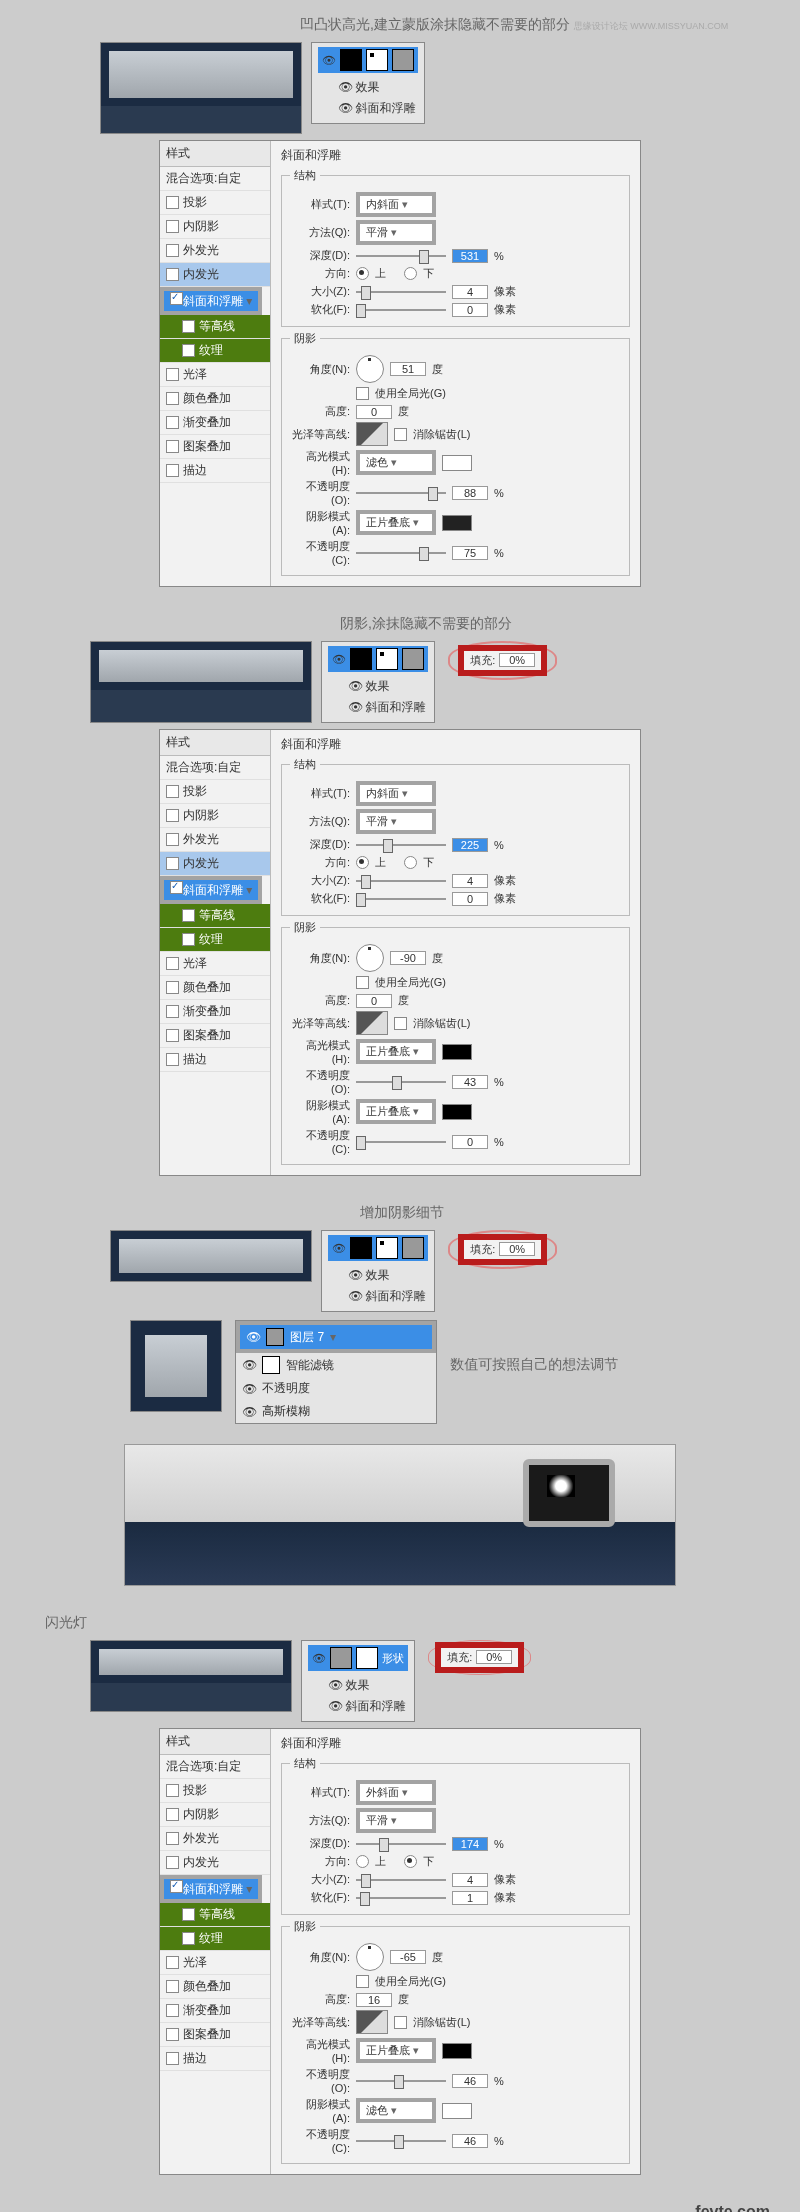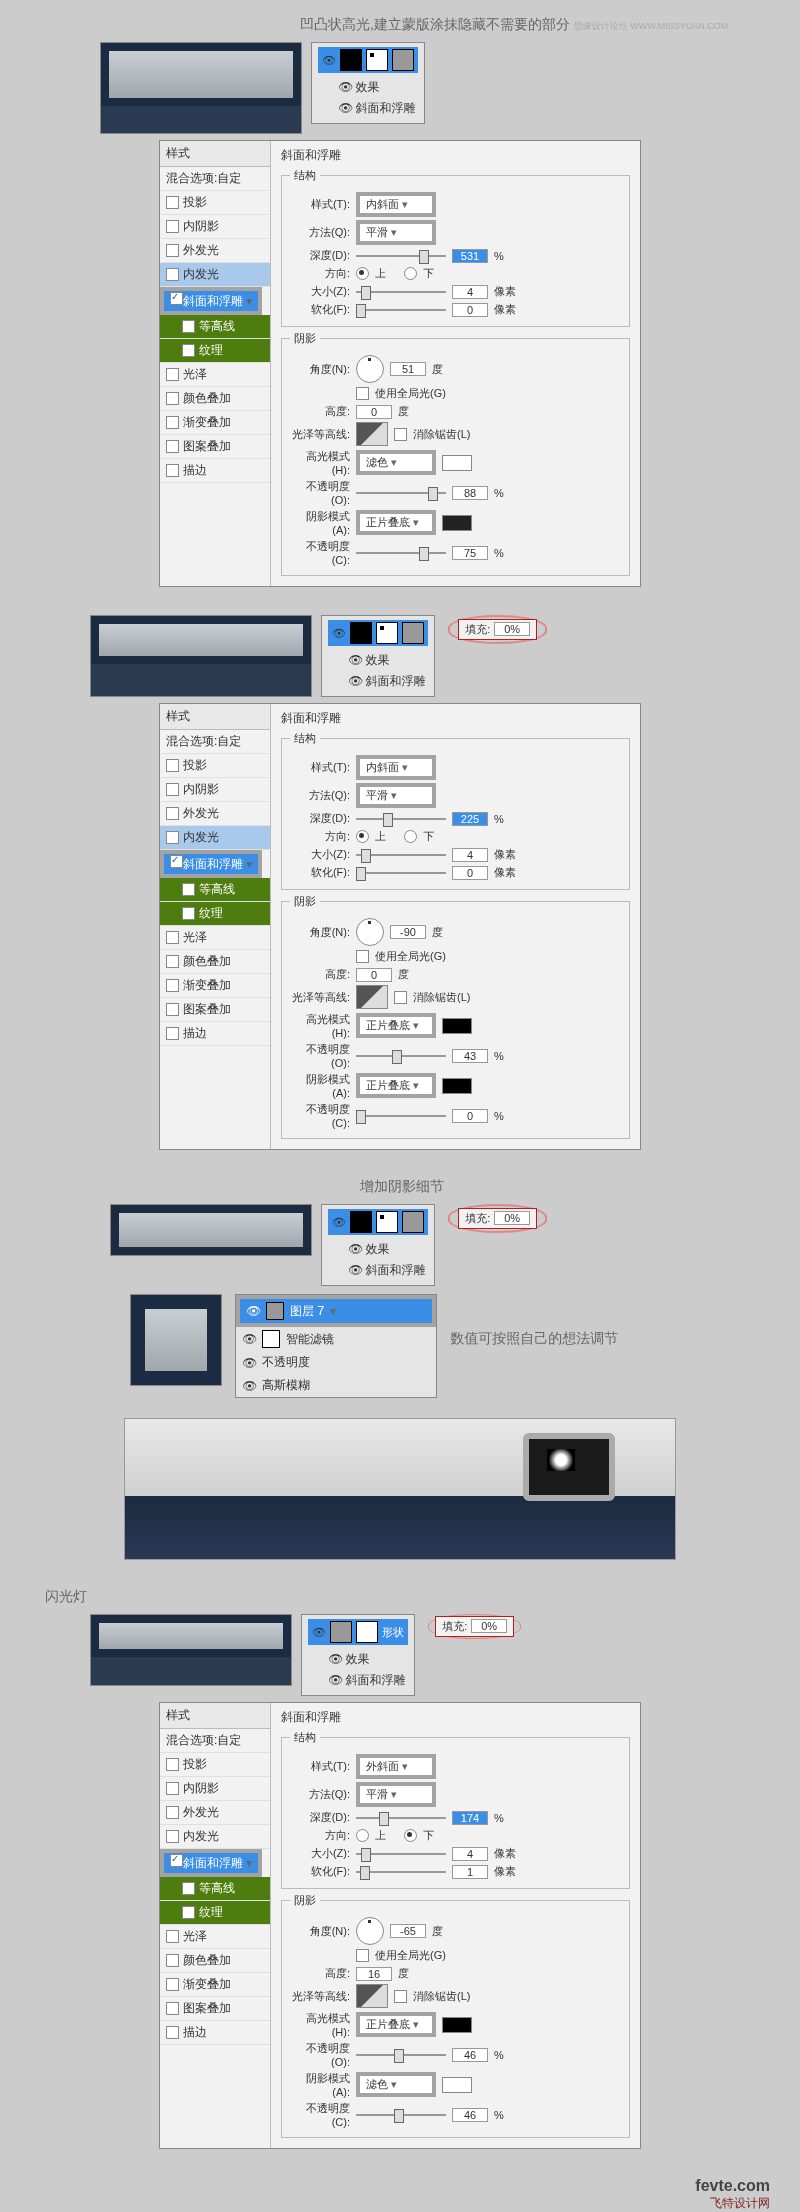--- a/index.html
+++ b/index.html
@@ -13,21 +13,21 @@
 .layer-strip{background:#e5e5e5;border:1px solid #888;display:inline-block;padding:4px 6px;vertical-align:top}
 .layer-row{display:flex;align-items:center;gap:4px;background:#3b8ee6;padding:2px 4px;margin-bottom:4px}
 .sw{width:22px;height:22px;border:1px solid #000;display:inline-block;box-sizing:border-box}
 .sw.mask{background:#fff}
 .sw.grey{background:#999}
 .sw.black{background:#000}
 .sw.dotmask{background:#fff;position:relative}
 .sw.dotmask::after{content:"";position:absolute;left:3px;top:3px;width:4px;height:4px;background:#000}
 .eye{width:14px;display:inline-block;text-align:center}
 .fx-line{font-size:12px;color:#333;padding:2px 0 2px 20px}
-.fill-box{display:inline-block;background:#f2f2f2;border:1px solid #b91c1c;padding:2px 6px;font-size:11px}
+.fill-box{display:inline-block;background:#f2f2f2;border:6px solid #b91c1c;padding:2px 6px;font-size:11px}
 .fill-val{display:inline-block;width:34px;background:#fff;border:1px solid #999;text-align:center;margin-left:4px;font-size:11px}
 .circ{display:inline-block;border:2px solid #d88;border-radius:50%/45%;padding:2px 8px}
 .circ-thin{display:inline-block;border:1px solid #d88;border-radius:50%/45%;padding:1px 6px}
 .fx-panel{background:#f2f2f2;border:1px solid #888;display:flex;width:480px;margin:6px auto 0 auto}
 .fx-side{width:110px;border-right:1px solid #bbb;background:#f2f2f2}
 .fx-side-h{background:#e8e8e8;border-bottom:1px solid #bbb;padding:4px 6px;font-size:12px}
 .fx-side-row{padding:3px 6px;border-bottom:1px solid #e0e0e0;font-size:12px;display:flex;align-items:center;gap:4px}
 .fx-side-row.sel{background:#3b8ee6;color:#fff}
 .fx-side-row.sub{padding-left:22px;background:#4d7c0f;color:#fff}
 .fx-side-row.sel2{background:#a8c8ec}
@@ -228,20 +228,21 @@
               </span>
               <span class="numbox">75</span>
               <span>%</span>
             </div>
       </fieldset>
     </div>
   </div>
 </div>
 
 <div class="sect">
+  <div class="caption" style="padding-left:340px"><span>阴影,涂抹隐藏不需要的部分</span></div>
   <div class="clearfix" style="padding-left:90px">
     <div class="thumb" style="width:220px;height:80px"><div class="thumb-inner"></div></div>
     <div class="layer-strip" style="margin-left:6px">
       <div class="layer-row">
         <span class="eye">👁</span>
         <span class="sw black"></span>
         <span class="sw dotmask"></span>
         <span class="sw grey"></span>
       </div>
       <div class="fx-line"><span class="eye">👁</span> <span>效果</span></div>

